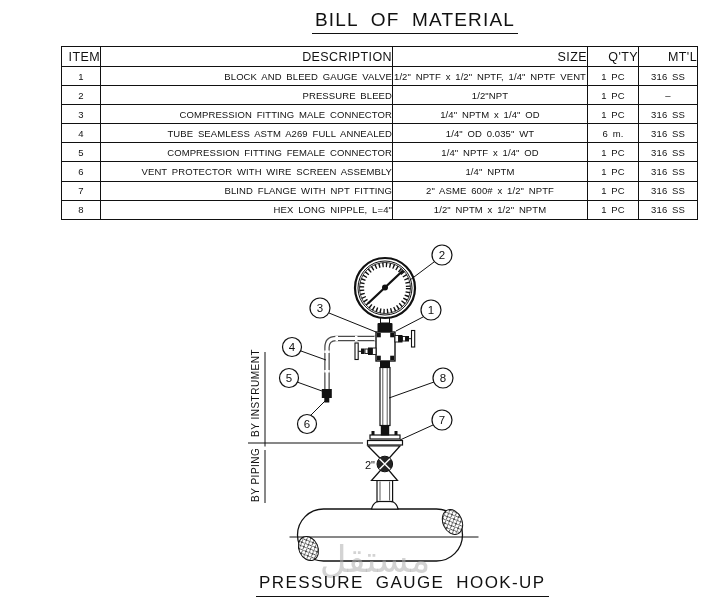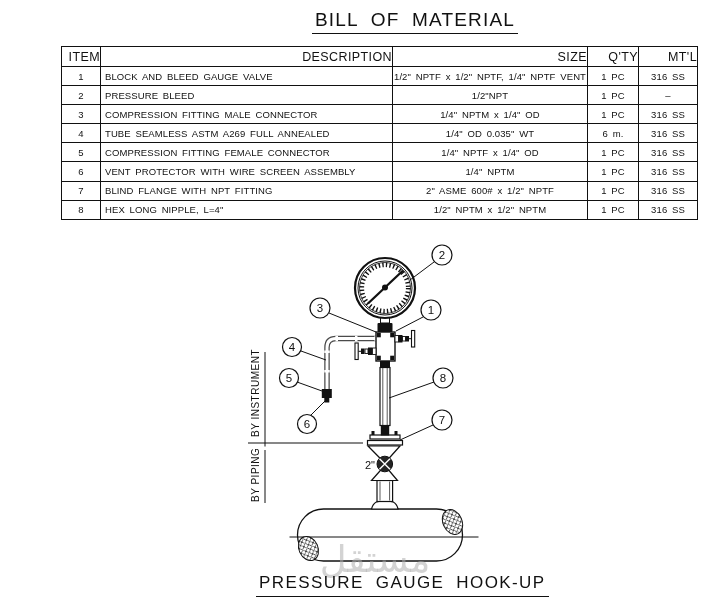--- a/index.html
+++ b/index.html
@@ -18,21 +18,21 @@
   table.bom{
     position:absolute;left:61px;top:46px;z-index:3;
     border-collapse:collapse;table-layout:fixed;background:transparent;
   }
   table.bom th,table.bom td{
     border:1.2px solid #111;overflow:hidden;white-space:nowrap;
     font-weight:normal;padding:0;
   }
   table.bom th{font-size:12.5px;height:19px;text-align:right;letter-spacing:.4px;word-spacing:2px;}
   table.bom td{font-size:9.5px;height:18.1px;text-align:center;word-spacing:2px;letter-spacing:.1px;}
-  table.bom td.c1{text-align:left;padding-left:4px;}
+  table.bom td.c1{text-align:right;padding-left:4px;}
   svg.drawing{position:absolute;left:0;top:0;z-index:1;}
   .cad{font-family:"Liberation Sans",sans-serif;fill:#111;}
   #watermark{
     position:absolute;left:300px;top:540px;width:150px;z-index:2;
     text-align:center;pointer-events:none;
   }
   #watermark .ar{
     font-size:37px;font-weight:normal;color:rgba(175,175,175,.55);
     font-family:"DejaVu Sans",sans-serif;line-height:1.1;direction:rtl;
   }

